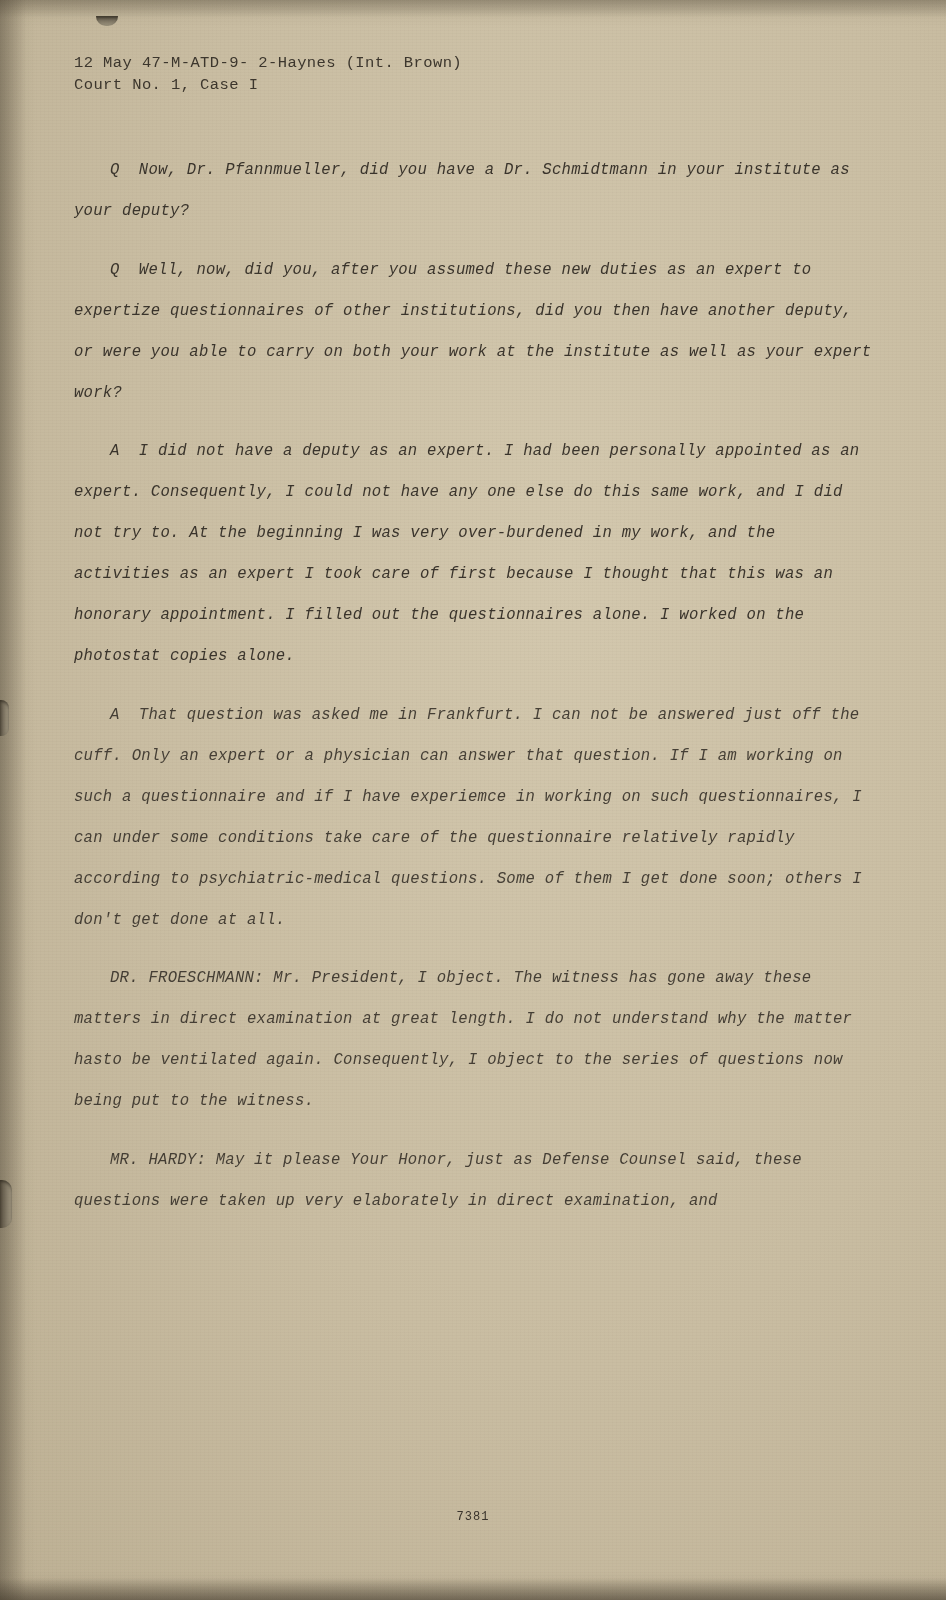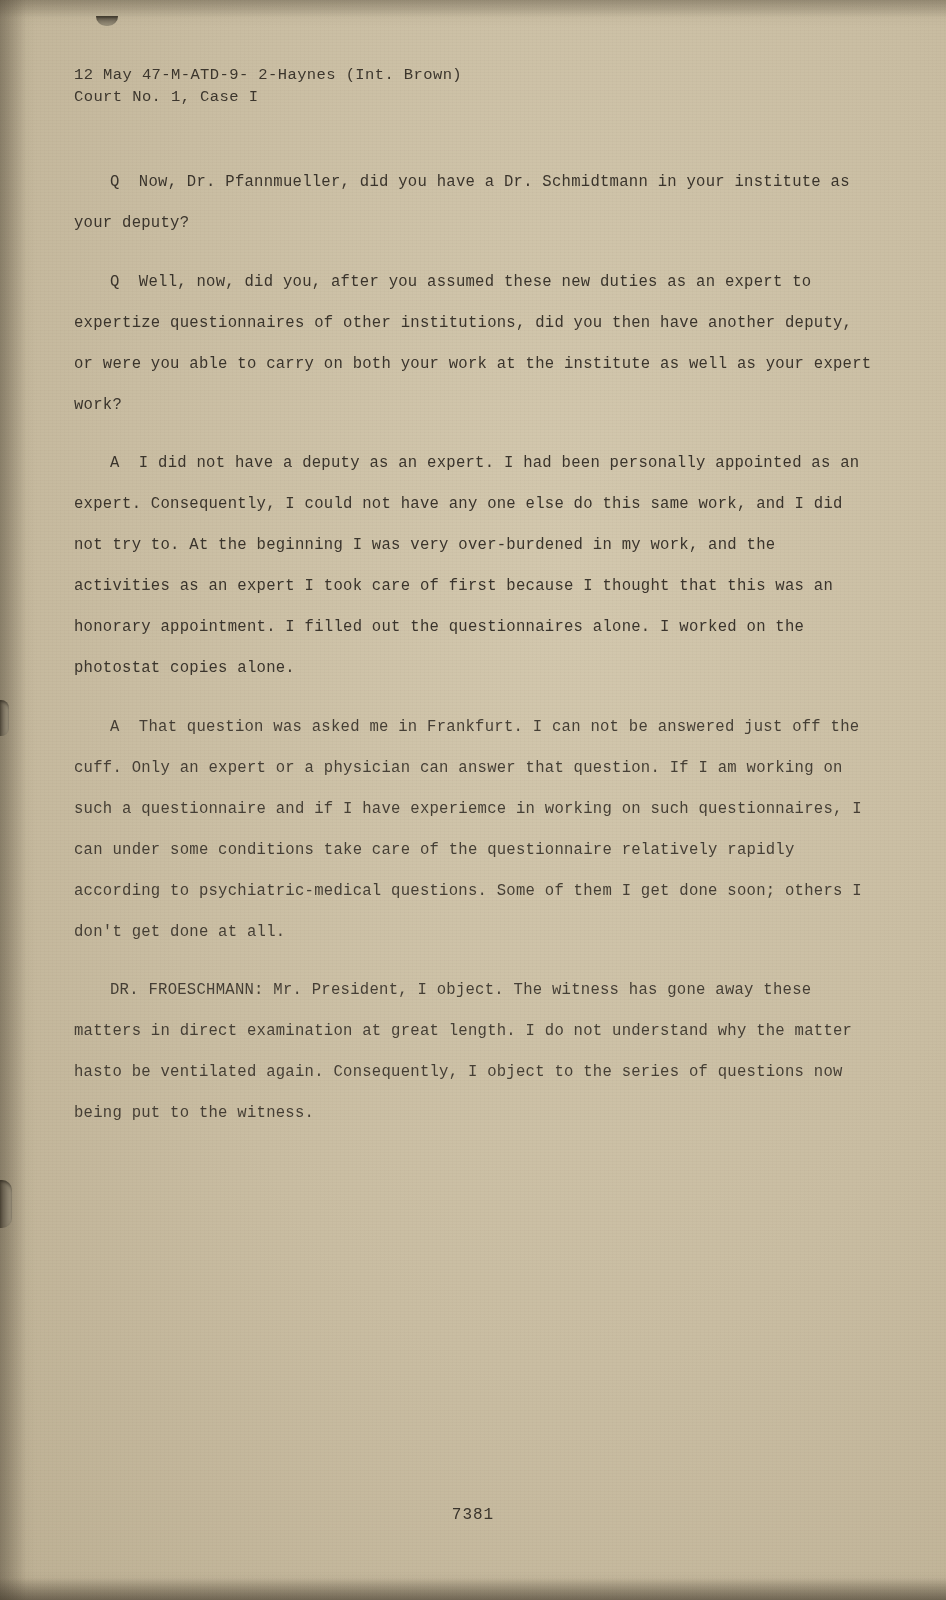--- a/index.html
+++ b/index.html
@@ -64,40 +64,39 @@
     left: 0; top: 0; right: 0; bottom: 0;
     padding: 52px 74px 0 74px;
     box-sizing: border-box;
   }
   .header {
     font-size: 15.5px;
     line-height: 22px;
     letter-spacing: 0.4px;
     margin-bottom: 54px;
     color: #3c362d;
-    margin-top: 12px;
   }
   .header div { white-space: pre; }
 
   .body-text p {
     margin: 0 0 17.5px 0;
     font-size: 15.6px;
     line-height: 41px;
     letter-spacing: 0.25px;
     color: #3a342c;
     text-align: left;
     white-space: pre-wrap;
   }
-  .body-text p.indent { text-indent: 36px; }
+  .body-text p.indent { text-indent: 36px; font-style: italic; }
   .page-number {
     position: absolute;
     left: 0; right: 0;
     bottom: 76px;
     text-align: center;
-    font-size: 16px;
+    font-size: 12px;
     letter-spacing: 1px;
     color: #3a342c;
   }
   .fade { opacity: 0.92; }
 </style>
 </head>
 <body>
 
 <div class="page">
   <div class="edge-left"></div>
@@ -112,18 +111,19 @@
       <div>12 May 47-M-ATD-9- 2-Haynes (Int. Brown)</div>
       <div>Court No. 1, Case I</div>
     </div>
 
     <div class="body-text">
       <p class="indent">Q  Now, Dr. Pfannmueller, did you have a Dr. Schmidtmann in your institute as your deputy?</p>
       <p class="indent">Q  Well, now, did you, after you assumed these new duties as an expert to expertize questionnaires of other institutions, did you then have another deputy, or were you able to carry on both your work at the institute as well as your expert work?</p>
       <p class="indent">A  I did not have a deputy as an expert. I had been personally appointed as an expert. Consequently, I could not have any one else do this same work, and I did not try to. At the beginning I was very over-burdened in my work, and the activities as an expert I took care of first because I thought that this was an honorary appointment. I filled out the questionnaires alone. I worked on the photostat copies alone.</p>
       <p class="indent fade">A  That question was asked me in Frankfurt. I can not be answered just off the cuff. Only an expert or a physician can answer that question. If I am working on such a questionnaire and if I have experiemce in working on such questionnaires, I can under some conditions take care of the questionnaire relatively rapidly according to psychiatric-medical questions. Some of them I get done soon; others I don't get done at all.</p>
       <p class="indent fade">DR. FROESCHMANN: Mr. President, I object. The witness has gone away these matters in direct examination at great length. I do not understand why the matter hasto be ventilated again. Consequently, I object to the series of questions now being put to the witness.</p>
+      <p class="indent fade">MR. HARDY: May it please Your Honor, just as Defense Counsel said, these questions were taken up very elaborately in direct examination, and</p>
     </div>
   </div>
 
   <div class="page-number">7381</div>
   <div class="grain"></div>
 </div>
 
 </body></html>

